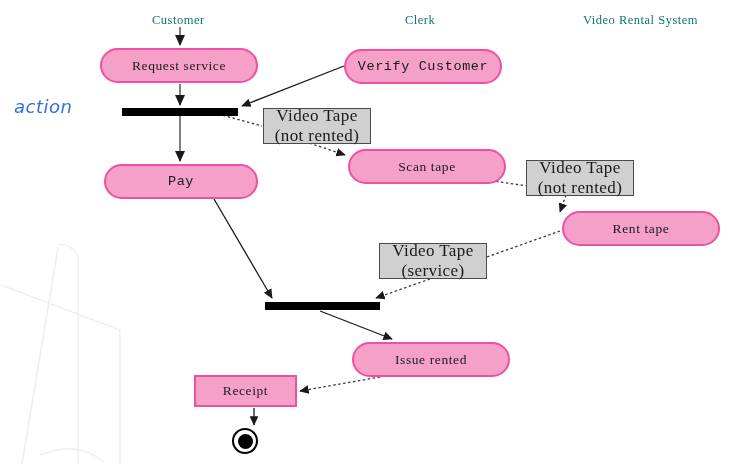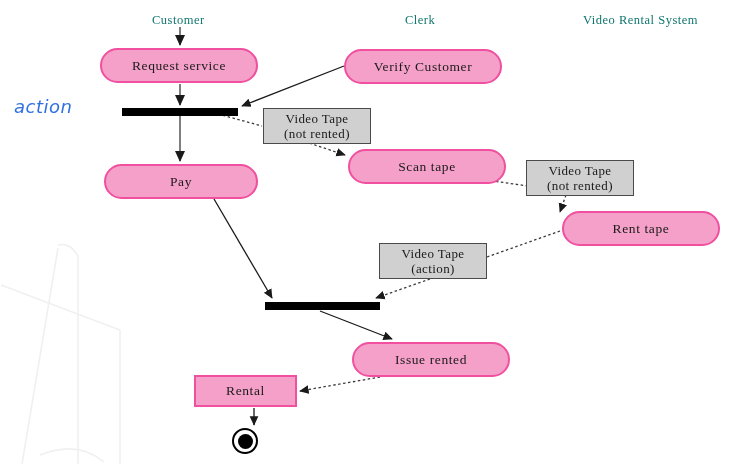--- a/index.html
+++ b/index.html
@@ -41,21 +41,21 @@
   .action {
     background: #f4a0c8;
     border: 2px solid #f0509f;
     border-radius: 999px;
     font-size: 13.5px;
     letter-spacing: 0.6px;
   }
   .objnode {
     background: #d0d0d0;
     border: 1px solid #4a4a4a;
-    font-size: 13px;
+    font-size: 17px;
     line-height: 1.18;
     letter-spacing: 0.4px;
     flex-direction: column;
   }
   .receipt-obj {
     background: #f4a0c8;
     border: 2px solid #f0509f;
     font-size: 13.5px;
     letter-spacing: 0.6px;
   }
@@ -158,25 +158,25 @@
     <span>Clerk</span>
   </div>
   <div class="lane-label" style="left:583px; top:13px;">
     <span>Video Rental System</span>
   </div>
 
   <div class="node action" style="left:100px; top:48px; width:158px; height:35px;">
     <span>Request service</span>
   </div>
 
-  <div class="node action" style="left:344px; top:49px; width:158px; height:35px;">
+  <div class="node action" style="left:344px; top:49px; width:158px; height:35px;font-family:Liberation Mono, monospace;">
     <span>Verify Customer</span>
   </div>
 
-  <div class="node action" style="left:104px; top:164px; width:154px; height:35px;">
+  <div class="node action" style="left:104px; top:164px; width:154px; height:35px;font-family:Liberation Mono, monospace;">
     <span>Pay</span>
   </div>
 
   <div class="node action" style="left:562px; top:211px; width:158px; height:35px;">
     <span>Rent tape</span>
   </div>
 
   <div class="node action" style="left:348px; top:149px; width:158px; height:35px;">
     <span>Scan tape</span>
   </div>
@@ -190,25 +190,25 @@
     <span>(not rented)</span>
   </div>
 
   <div class="node objnode" style="left:526px; top:160px; width:108px; height:36px;">
     <span>Video Tape</span>
     <span>(not rented)</span>
   </div>
 
   <div class="node objnode" style="left:379px; top:243px; width:108px; height:36px;">
     <span>Video Tape</span>
-    <span>(action)</span>
+    <span>(service)</span>
   </div>
 
   <div class="node receipt-obj" style="left:194px; top:375px; width:103px; height:32px;">
-    <span>Rental</span>
+    <span>Receipt</span>
   </div>
 
   <div class="bar" style="left:122px; top:108px; width:116px;"></div>
   <div class="bar" style="left:265px; top:302px; width:115px;"></div>
 
   <div class="endnode" style="left:232px; top:428px;"></div>
 
   <div class="annotation" style="left:14px; top:52px;">
     <span>action</span>
   </div>

